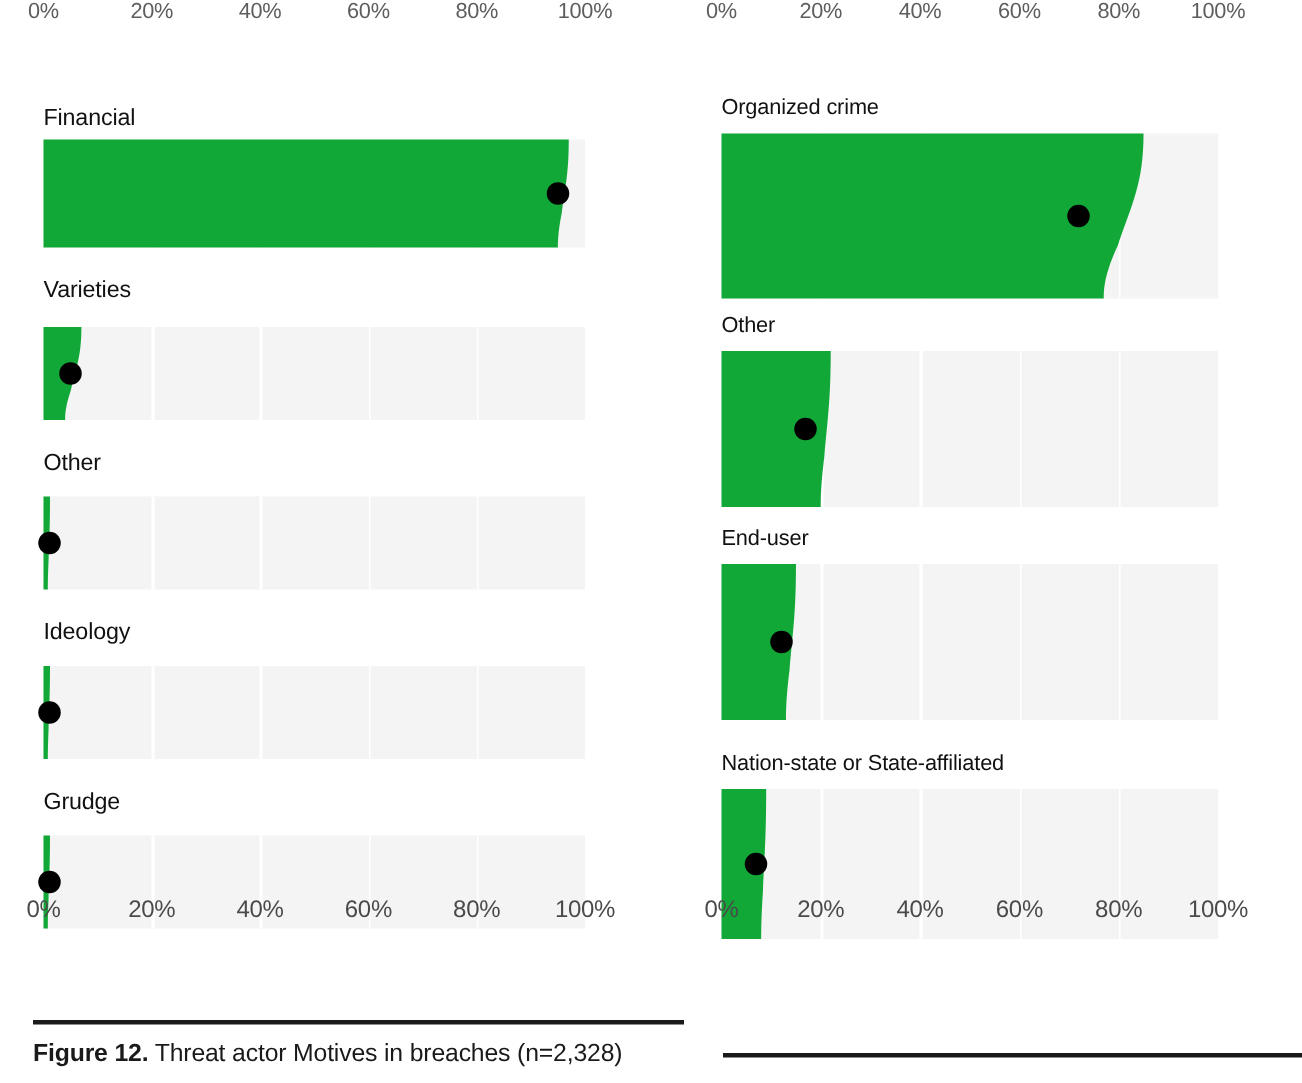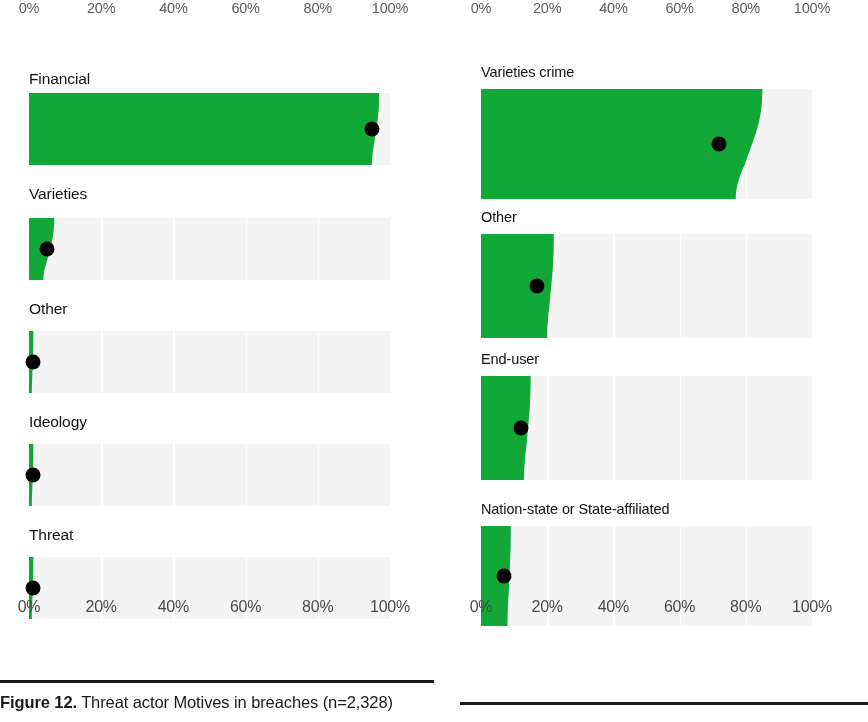--- a/index.html
+++ b/index.html
@@ -109,20 +109,21 @@
     background: #000000;
     transform: translate(-50%, -50%);
   }
 
   
   .caption {
     position: absolute;
     left: 0;
     bottom: 8px;
     width: 100%;
+    padding-left: 22px;
   }
   .caption-rule {
     height: 3px;
     background: #1a1a1a;
     margin-bottom: 9px;
   }
   .caption-text {
     font-size: 16.5px;
     line-height: 1.32;
     color: #1a1a1a;
@@ -203,21 +204,21 @@
               <div class="gridline" style="left: 216.6px; background: rgb(255, 255, 255);"></div>
               <div class="gridline" style="left: 288.8px; background: rgb(255, 255, 255);"></div>
             </div>
             <svg class="band-svg" width="361" height="62" viewBox="0 0 361 62" preserveAspectRatio="none">
               <path d="M0,0 L4.33,0 C4.33,18.60 3.93,26.04 3.39,42.16 C2.89,53.32 2.89,58.90 2.89,62 L0,62 Z" fill="#12a837"></path>
             </svg>
             <div class="dot" style="left: 3.61px; top: 31px; background: rgb(0, 0, 0);"></div>
           </div>
         </div>
         <div class="bar-group" style="top: 0px; width: 100%;">
-          <div class="bar-label" style="top: 500px; left: 29px;">Threat</div>
+          <div class="bar-label" style="top: 500px; left: 29px;">Grudge</div>
           <div class="track" style="top: 531px; left: 29px; width: 361px; height: 62px; background: rgb(244, 244, 244);">
             <div class="gridlines">
               <div class="gridline" style="left: 72.2px; background: rgb(255, 255, 255);"></div>
               <div class="gridline" style="left: 144.4px; background: rgb(255, 255, 255);"></div>
               <div class="gridline" style="left: 216.6px; background: rgb(255, 255, 255);"></div>
               <div class="gridline" style="left: 288.8px; background: rgb(255, 255, 255);"></div>
             </div>
             <svg class="band-svg" width="361" height="62" viewBox="0 0 361 62" preserveAspectRatio="none">
               <path d="M0,0 L4.33,0 C4.33,18.60 3.93,26.04 3.39,42.16 C2.89,53.32 2.89,58.90 2.89,62 L0,62 Z" fill="#12a837"></path>
             </svg>
@@ -249,21 +250,21 @@
         <span class="axis-tick" style="left: 21px;">0%</span>
         <span class="axis-tick" style="left: 87.2px;">20%</span>
         <span class="axis-tick" style="left: 153.4px;">40%</span>
         <span class="axis-tick" style="left: 219.6px;">60%</span>
         <span class="axis-tick" style="left: 285.8px;">80%</span>
         <span class="axis-tick" style="left: 352px;">100%</span>
       </div>
 
     <div class="chart-body" id="f13-body" style="position:absolute; top:26px; left:0; right:0; height:580px;">
         <div class="bar-group" style="top: 0px; width: 100%;">
-          <div class="bar-label" style="top: 38px; left: 21px;">Varieties crime</div>
+          <div class="bar-label" style="top: 38px; left: 21px;">Organized crime</div>
           <div class="track" style="top: 63px; left: 21px; width: 331px; height: 110px; background: rgb(244, 244, 244);">
             <div class="gridlines">
               <div class="gridline" style="left: 66.2px; background: rgb(255, 255, 255);"></div>
               <div class="gridline" style="left: 132.4px; background: rgb(255, 255, 255);"></div>
               <div class="gridline" style="left: 198.6px; background: rgb(255, 255, 255);"></div>
               <div class="gridline" style="left: 264.8px; background: rgb(255, 255, 255);"></div>
             </div>
             <svg class="band-svg" width="331" height="110" viewBox="0 0 331 110" preserveAspectRatio="none">
               <path d="M0,0 L281.35,0 C281.35,33.00 273.94,46.20 264.14,74.80 C254.87,94.60 254.87,104.50 254.87,110 L0,110 Z" fill="#12a837"></path>
             </svg>

